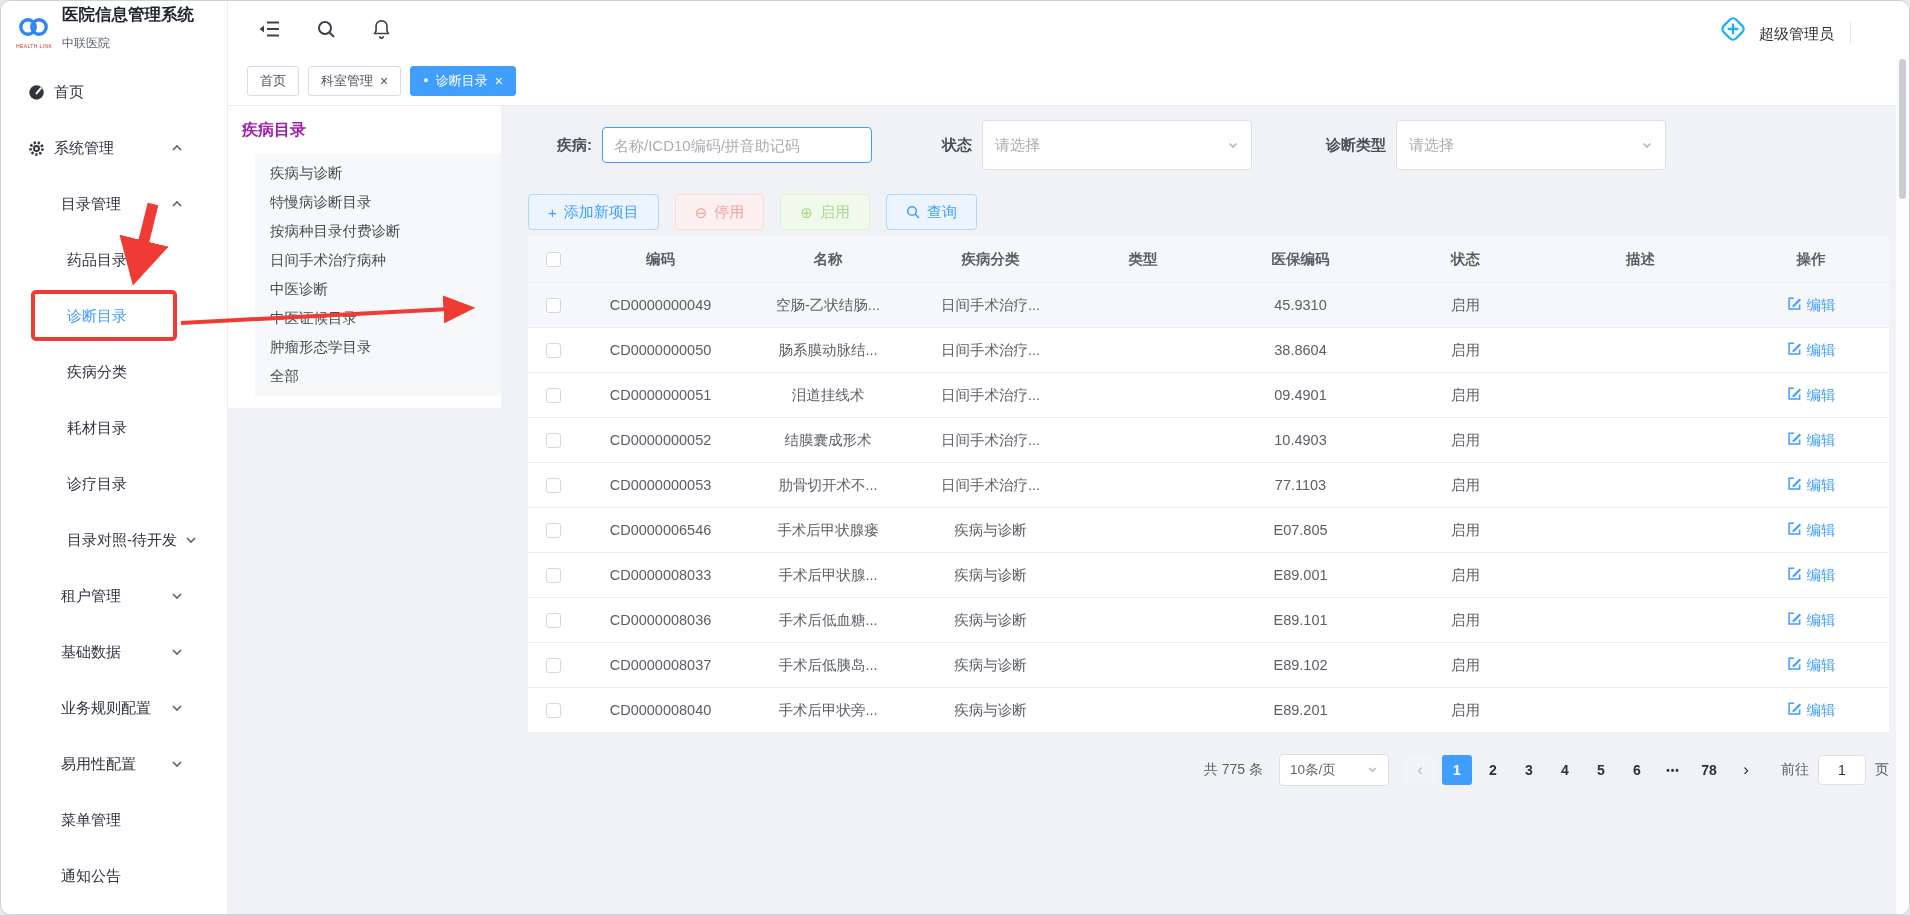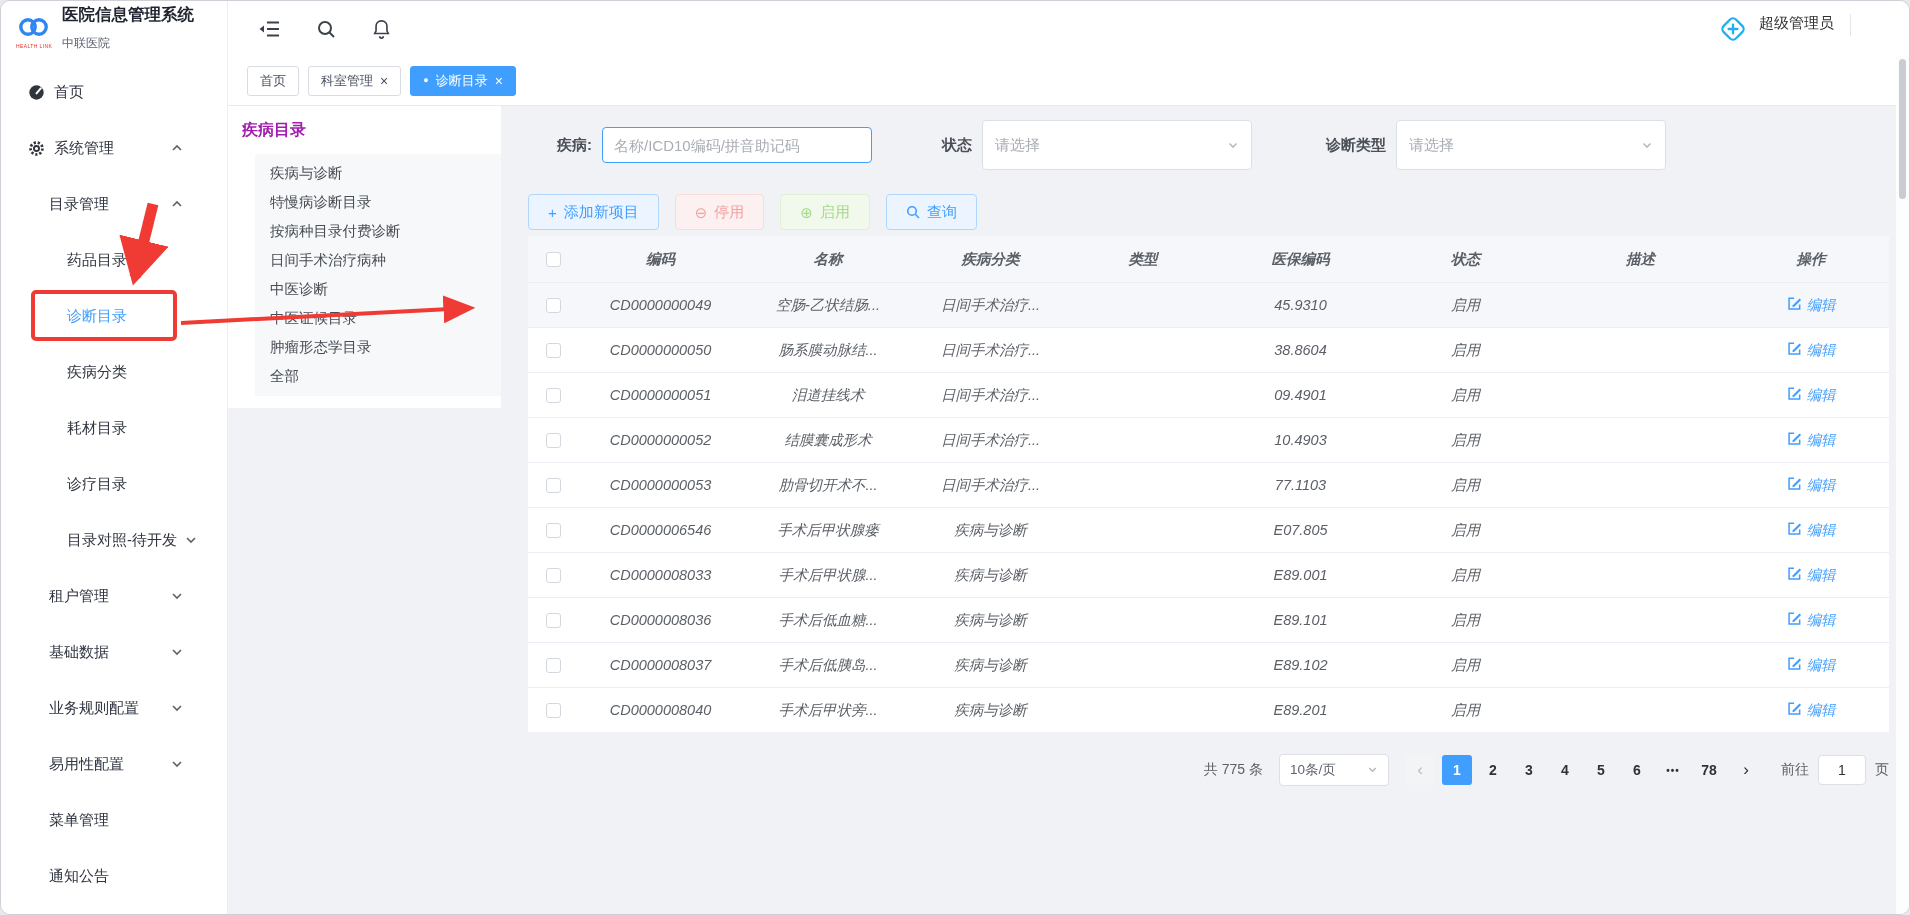--- a/index.html
+++ b/index.html
@@ -10,33 +10,33 @@
   
   .sidebar { width: 227px; background: #fff; border-right: 1px solid #eceef3; flex-shrink: 0; }
   .logo-row { height: 55px; display: flex; align-items: center; padding-left: 14px; gap: 9px; }
   .logo-mark { position: relative; width: 38px; height: 30px; flex-shrink: 0; }
   .logo-tag { position: absolute; bottom: -5px; left: 1px; font-size: 5px; color: #e0332c; letter-spacing: .4px; white-space: nowrap; }
   .logo-text .t1 { font-size: 16.5px; font-weight: 700; color: #1f2430; line-height: 1.15; }
   .logo-text .t2 { font-size: 12px; color: #5c6370; margin-top: 11px; }
   .side-nav { padding-top: 8px; }
   .side-item { height: 56px; display: flex; align-items: center; font-size: 15px; color: #2f3440; cursor: pointer; }
   .lvl1 { padding-left: 27px; }
-  .lvl2 { padding-left: 48px; }
+  .lvl2 { padding-left: 32px; margin-left: 28px; }
   .lvl3 { padding-left: 66px; }
   .side-icon { margin-right: 9px; display: flex; }
   .side-item.active { color: #409eff; }
   .chev { margin-left: auto; margin-right: 44px; display: flex; }
   .lvl3 .chev { margin-right: 30px; }
 
   
   .main { flex: 1; display: flex; flex-direction: column; min-width: 0; }
   .topbar { height: 55px; background: #fff; display: flex; align-items: center; flex-shrink: 0; }
   .top-icons { display: flex; align-items: center; gap: 36px; margin-left: 30px; }
   .tb-icon { display: flex; cursor: pointer; }
-  .top-right { margin-left: auto; display: flex; align-items: flex-start; margin-right: 58px; }
+  .top-right { margin-left: auto; display: flex; align-items: flex-end; margin-right: 58px; }
   .user-icon { display: flex; margin-right: 11px; }
   .user-name { font-size: 15px; color: #303133; }
   .top-divider { width: 1px; height: 22px; background: #e3e5ea; margin-left: 16px; }
 
   
   .tabbar { height: 50px; background: #fff; display: flex; align-items: center; padding-left: 19px;
             border-bottom: 1px solid #e7eaee; flex-shrink: 0; }
   .tab { display: inline-flex; align-items: center; height: 30px; padding: 0 12px; border: 1px solid #d8dce5;
          border-radius: 3px; margin-right: 9px; font-size: 13px; color: #495060; background: #fff; cursor: pointer; gap: 7px; }
   .tab.active { background: #409eff; border-color: #409eff; color: #fff; }
@@ -70,21 +70,21 @@
   
   .toolbar { display: flex; align-items: center; margin-top: 24px; gap: 16px; }
   .btn { height: 36px; display: inline-flex; align-items: center; gap: 7px; padding: 0 19px;
          border-radius: 4px; font-size: 15px; cursor: pointer; border: 1px solid; background: #fff; font-family: inherit; }
   .btn-ic { font-size: 15px; line-height: 1; display: flex; }
   .btn-add, .btn-query { background: #ecf5ff; border-color: #b1d6fc; color: #409eff; }
   .btn-disable { background: #fdf0f0; border-color: #fbdada; color: #f3a2a2; }
   .btn-enable { background: #f1f9ec; border-color: #dff0d5; color: #a6d98a; }
 
   
-  .table { margin-top: 6px; background: #5eead4; font-style: italic; }
+  .table { margin-top: 6px; background: #5eead4; }
   .trh { display: flex; background: #f5f7fa; height: 46px; align-items: center; }
   .th { font-size: 14.5px; font-weight: 700; color: #5b6067; text-align: center; }
   .tr { display: flex; height: 45px; align-items: center; border-top: 1px solid #ebeef5; background: #fff; }
   .tr.hover { background: #f5f7fa; }
   .td { font-size: 14.5px; color: #5b6067; text-align: center; white-space: nowrap; overflow: hidden; }
   .c0 { width: 50px; display: flex; justify-content: center; }
   .c1 { width: 165px; } .c2 { width: 170px; } .c3 { width: 155px; } .c4 { width: 150px; }
   .c5 { width: 165px; } .c6 { width: 165px; } .c7 { width: 185px; }
   .c8 { flex: 1; display: flex; justify-content: center; }
   .cbx { width: 15px; height: 15px; border: 1px solid #d3d7de; border-radius: 3px; background: #fff; display: inline-block; cursor: pointer; }

